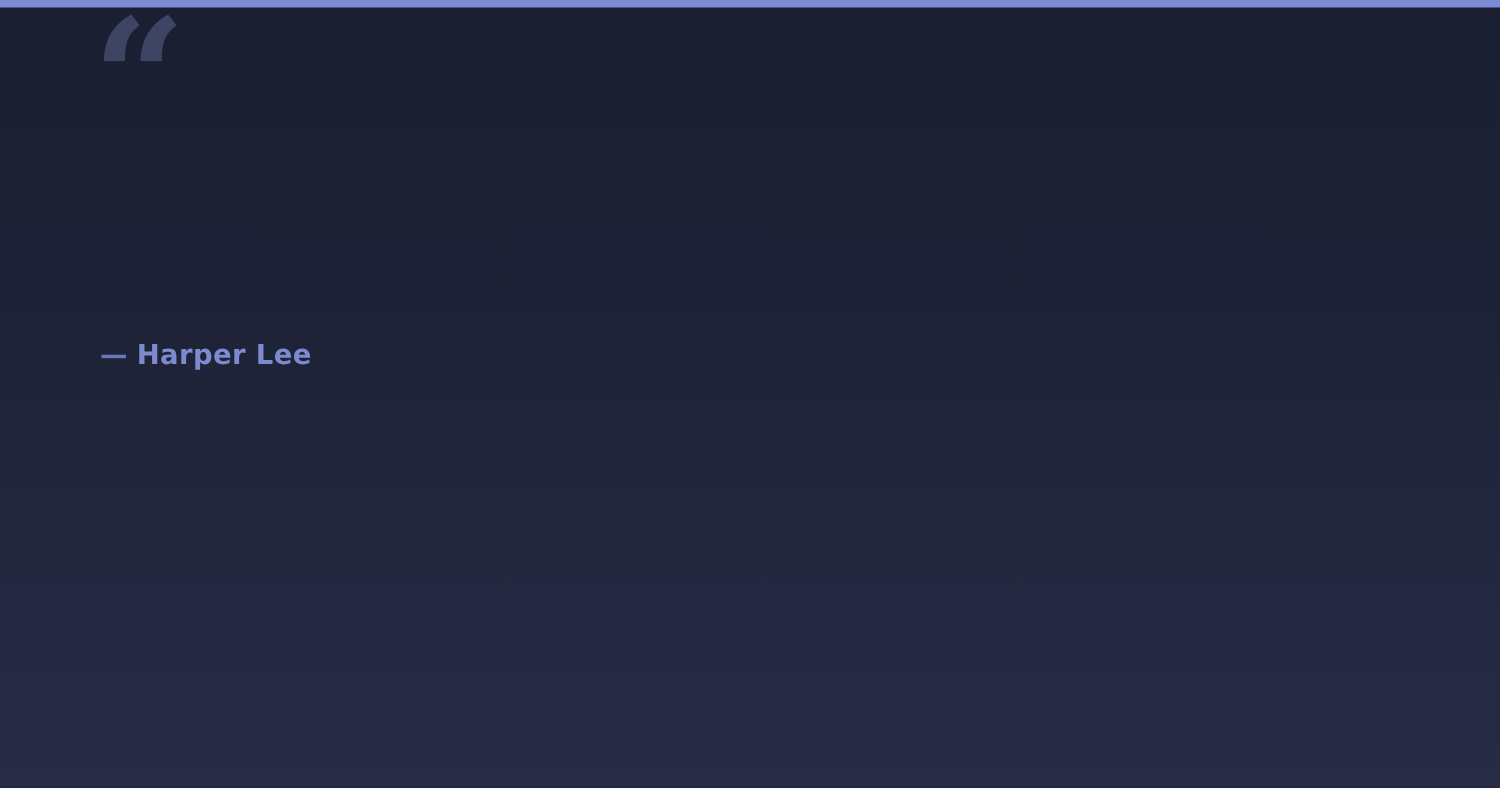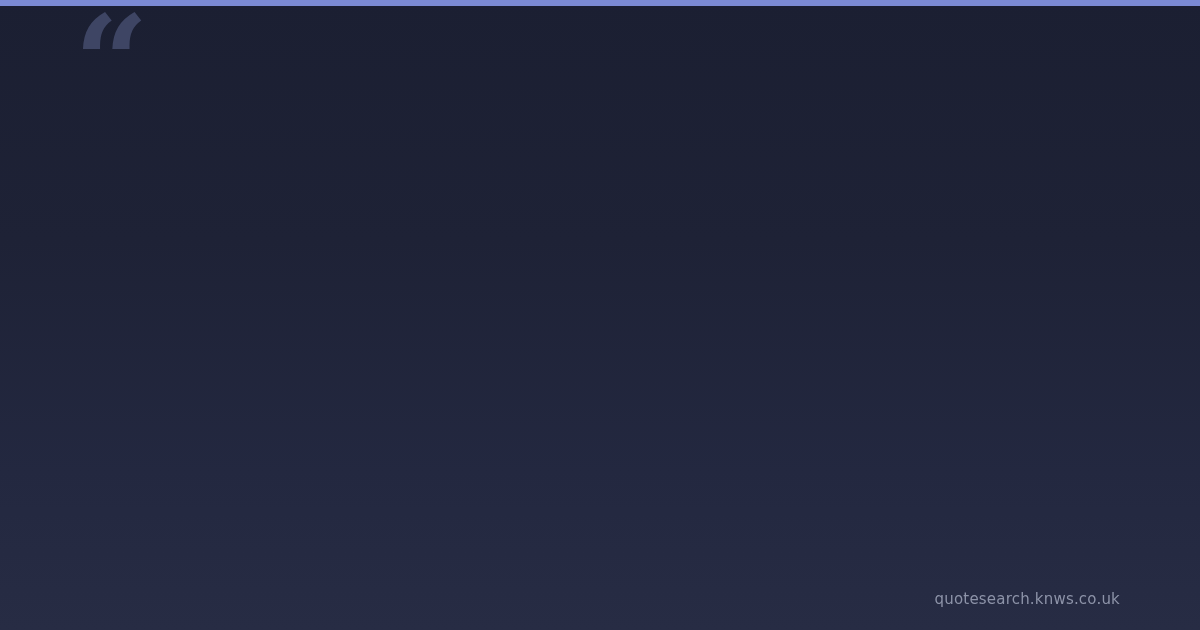--- a/index.html
+++ b/index.html
@@ -92,17 +92,19 @@
 <body>
 
 <div class="quote-card">
 
   <div class="accent-bar"></div>
 
   <div class="quote-mark">“</div>
 
   <div class="content">
 
+    <p class="attribution">
+      <span class="dash">—</span><span>Harper Lee</span>
+    </p>
   </div>
 
-  <div class="source-url">quotesearch.knws.co.uk</div>
 
 </div>
 
 </body></html>

